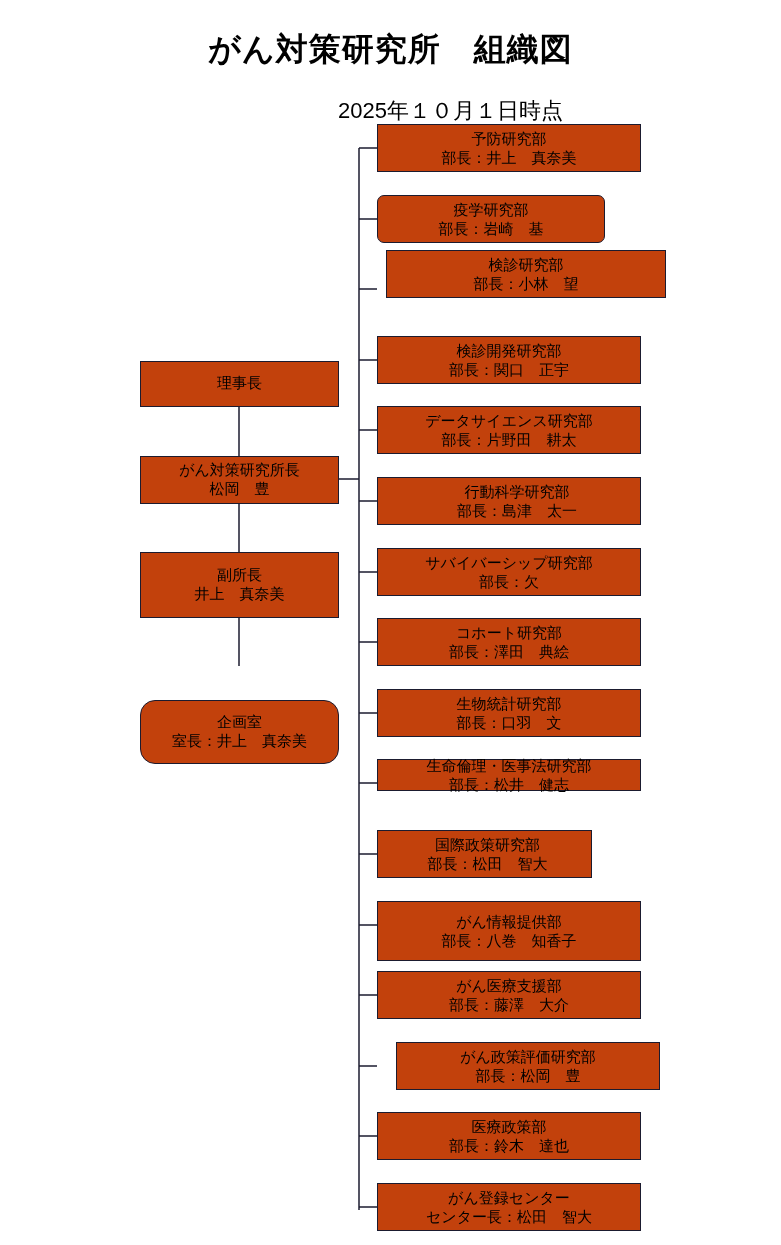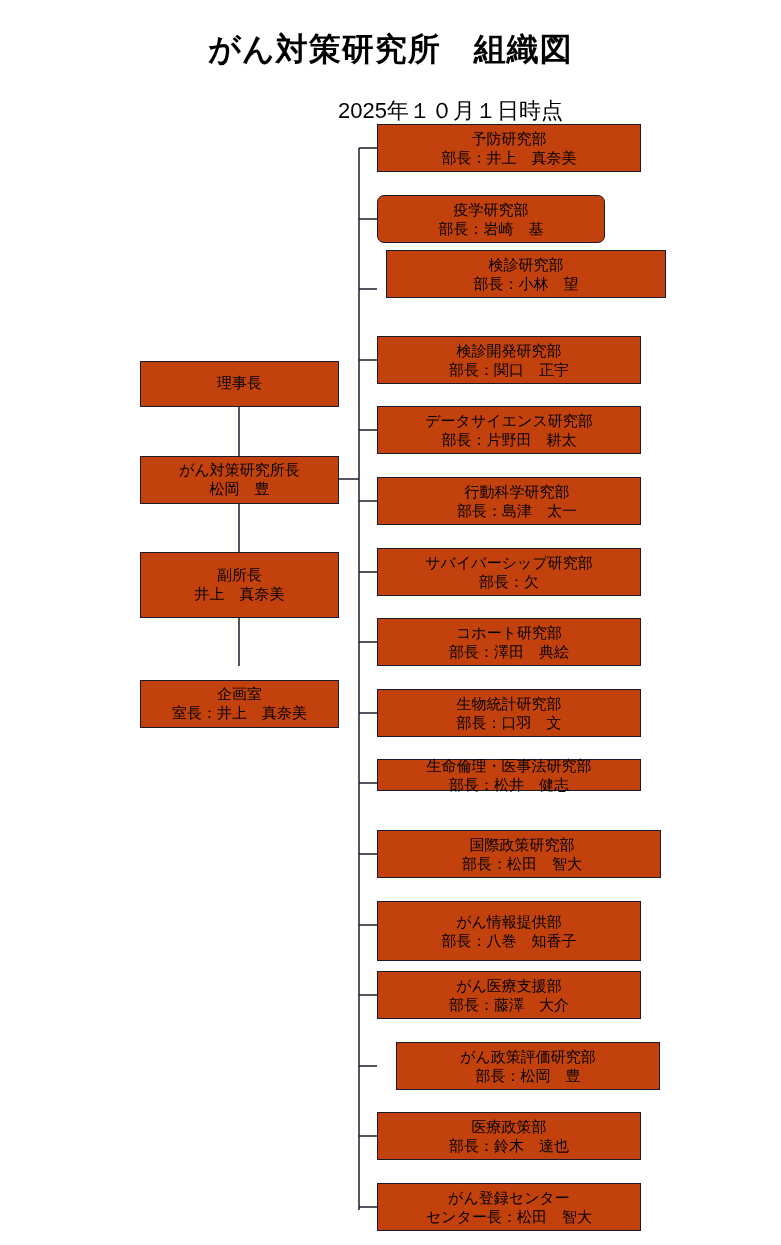--- a/index.html
+++ b/index.html
@@ -110,21 +110,21 @@
   <div class="box left-box" style="left:140px; top:456px; width:199px; height:48px;">
     <span class="l1">がん対策研究所長</span>
     <span class="l2">松岡　豊</span>
   </div>
 
   <div class="box left-box" style="left:140px; top:552px; width:199px; height:66px;">
     <span class="l1">副所長</span>
     <span class="l2">井上　真奈美</span>
   </div>
 
-  <div class="box left-box" style="left:140px; top:680px; width:199px; height:48px;">
+  <div class="box left-box" style="left:140px; top:700px; width:199px; height:64px;border-radius:15px;">
     <span class="l1">企画室</span>
     <span class="l2">室長：井上　真奈美</span>
   </div>
 
   <div class="box" style="left:377px; top:124px; width:264px; height:48px;">
     <span class="l1">予防研究部</span>
     <span class="l2">部長：井上　真奈美</span>
   </div>
 
   <div class="box" style="left:377px; top:195px; width:228px; height:48px;border-radius:7px;">
@@ -165,21 +165,21 @@
   <div class="box" style="left:377px; top:689px; width:264px; height:48px;">
     <span class="l1">生物統計研究部</span>
     <span class="l2">部長：口羽　文</span>
   </div>
 
   <div class="box" style="left:377px; top:759px; width:264px; height:32px;">
     <span class="l1">生命倫理・医事法研究部</span>
     <span class="l2">部長：松井　健志</span>
   </div>
 
-  <div class="box" style="left:377px; top:830px; width:284px; height:48px;padding-left:6px;">
+  <div class="box" style="left:377px; top:830px; width:215px; height:48px;padding-left:6px;">
     <span class="l1">国際政策研究部</span>
     <span class="l2">部長：松田　智大</span>
   </div>
 
   <div class="box" style="left:377px; top:901px; width:264px; height:60px;">
     <span class="l1">がん情報提供部</span>
     <span class="l2">部長：八巻　知香子</span>
   </div>
 
   <div class="box" style="left:377px; top:971px; width:264px; height:48px;">

